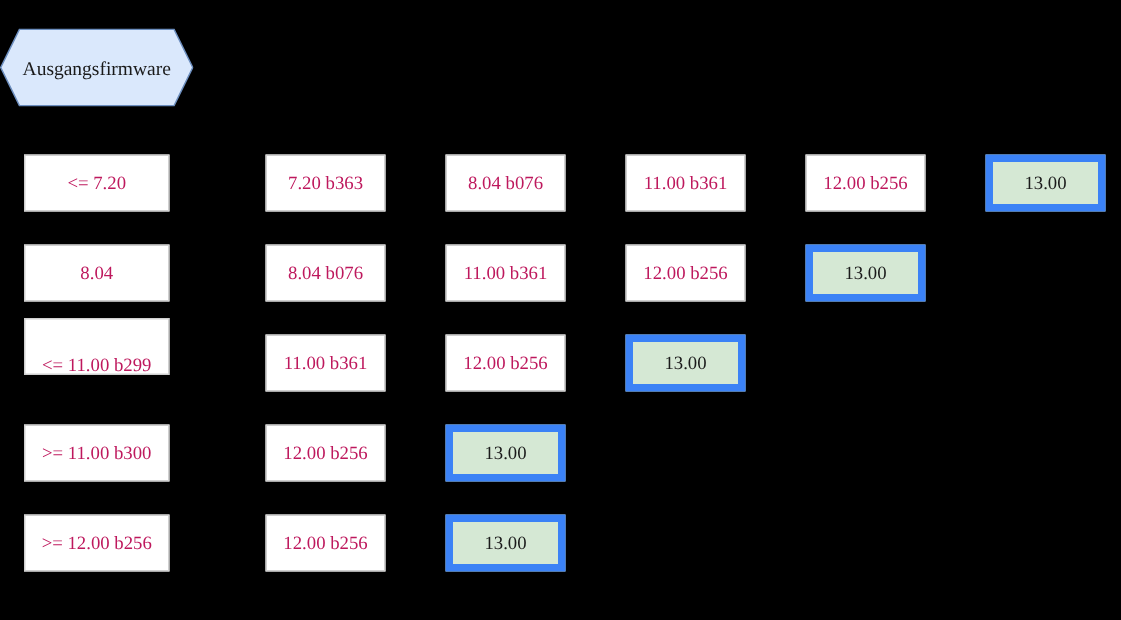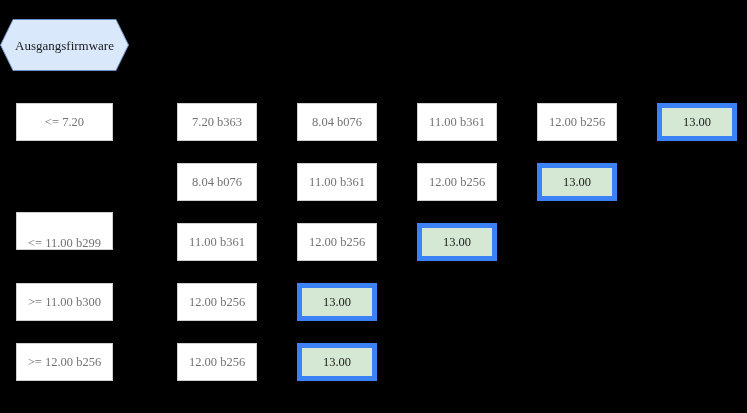--- a/index.html
+++ b/index.html
@@ -68,21 +68,21 @@
     align-items: center;
     justify-content: center;
     font-size: 12.5px;
     line-height: 1;
     white-space: nowrap;
     height: 38px;
   }
   .node-white {
     background: #ffffff;
     border: 1px solid #cfcfcf;
-    color: #737373;
+    color: #be185d;
   }
   .node-green {
     background: #d5e8d4;
     border: 5px solid #3b82f6;
     color: #1a1a1a;
   }
   .node-label {
     display: block;
   }
 </style>
@@ -111,20 +111,23 @@
   <div class="node node-white" style="left:417px; top:103px; width:80px;">
     <span class="node-label">11.00 b361</span>
   </div>
   <div class="node node-white" style="left:537px; top:103px; width:80px;">
     <span class="node-label">12.00 b256</span>
   </div>
   <div class="node node-green" style="left:657px; top:103px; width:80px;">
     <span class="node-label">13.00</span>
   </div>
 
+  <div class="node node-white" style="left:16px; top:163px; width:97px;">
+    <span class="node-label">8.04</span>
+  </div>
   <div class="node node-white" style="left:177px; top:163px; width:80px;">
     <span class="node-label">8.04 b076</span>
   </div>
   <div class="node node-white" style="left:297px; top:163px; width:80px;">
     <span class="node-label">11.00 b361</span>
   </div>
   <div class="node node-white" style="left:417px; top:163px; width:80px;">
     <span class="node-label">12.00 b256</span>
   </div>
   <div class="node node-green" style="left:537px; top:163px; width:80px;">

